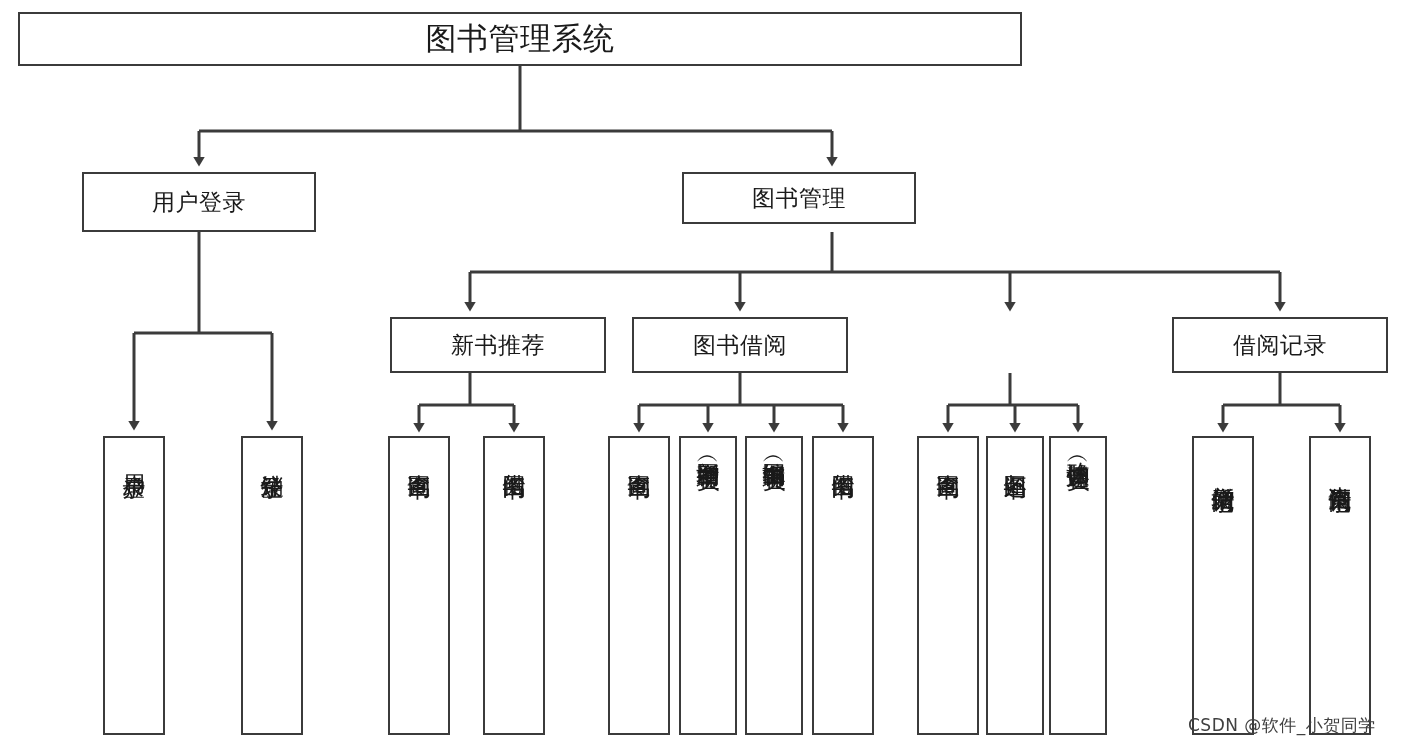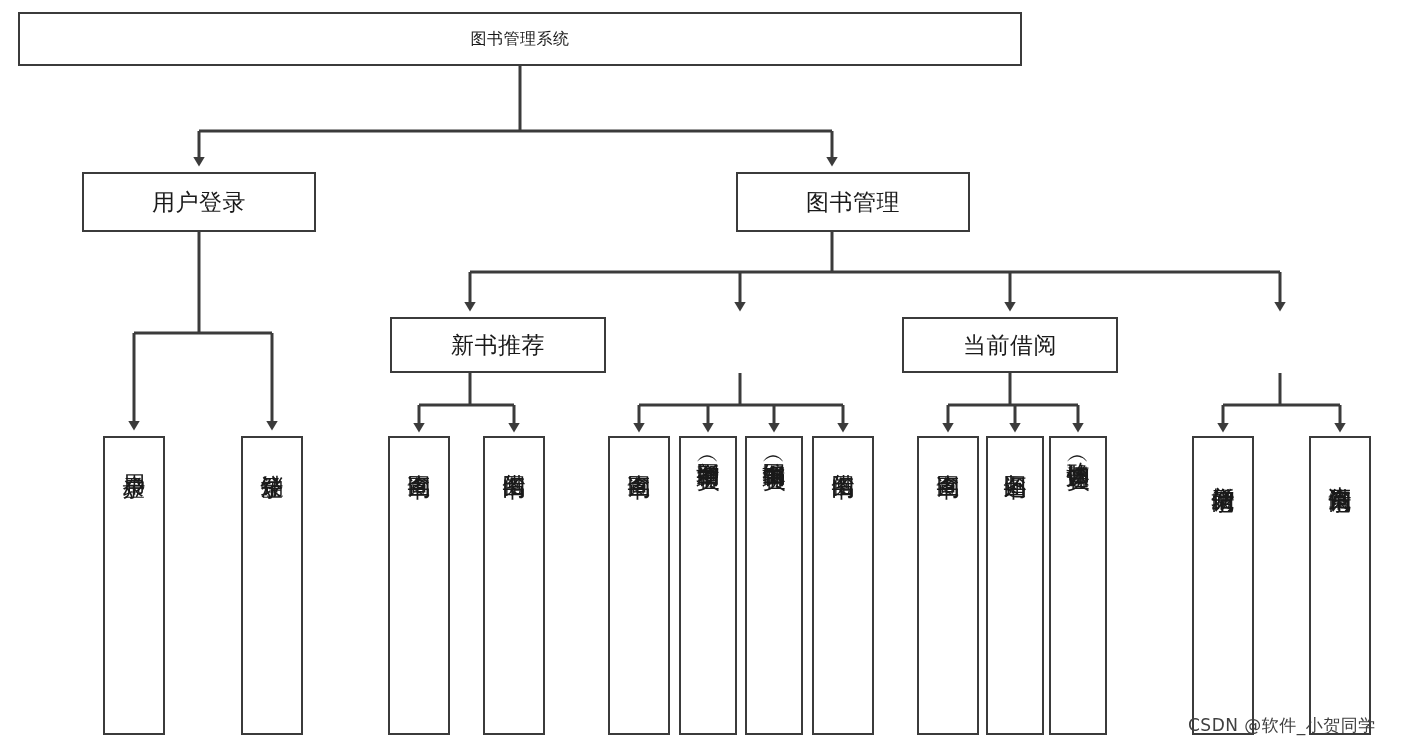--- a/index.html
+++ b/index.html
@@ -33,21 +33,21 @@
     display: flex;
     align-items: center;
     justify-content: center;
     color: #1a1a1a;
   }
   .node-h {
     font-size: 23px;
     letter-spacing: 0.5px;
     white-space: nowrap;
   }
-  .node-root .node-h { font-size: 16px; }
+  .node-root .node-h { font-size: 31px; }
   .node-leaf {
     align-items: flex-start;
     justify-content: center;
     padding-top: 18px;
   }
   .node-v {
     writing-mode: vertical-rl;
     text-orientation: upright;
     font-size: 23px;
     line-height: 1.18;
@@ -120,29 +120,32 @@
     </g>
   </svg>
 
   <div class="node node-root" style="left:18px; top:12px; width:1004px; height:54px;">
     <span class="node-h">图书管理系统</span>
   </div>
 
   <div class="node" style="left:82px; top:172px; width:234px; height:60px;">
     <span class="node-h">用户登录</span>
   </div>
-  <div class="node" style="left:736px; top:172px; width:234px; height:60px;">
+  <div class="node" style="left:682px; top:172px; width:234px; height:52px;">
     <span class="node-h">图书管理</span>
   </div>
 
   <div class="node" style="left:362px; top:317px; width:216px; height:56px;margin-left:28px;">
     <span class="node-h">新书推荐</span>
   </div>
-  <div class="node" style="left:902px; top:317px; width:216px; height:56px;">
-    <span class="node-h">当前借阅</span>
+  <div class="node" style="left:632px; top:317px; width:216px; height:56px;">
+    <span class="node-h">图书借阅</span>
+  </div>
+  <div class="node" style="left:1172px; top:317px; width:216px; height:56px;">
+    <span class="node-h">借阅记录</span>
   </div>
 
   <div class="node node-leaf" style="left:103px; top:436px; width:62px; height:299px;">
     <span class="node-v">用户登录</span>
   </div>
   <div class="node node-leaf" style="left:241px; top:436px; width:62px; height:299px;">
     <span class="node-v">注销登录</span>
   </div>
 
   <div class="node node-leaf" style="left:388px; top:436px; width:62px; height:299px;">

